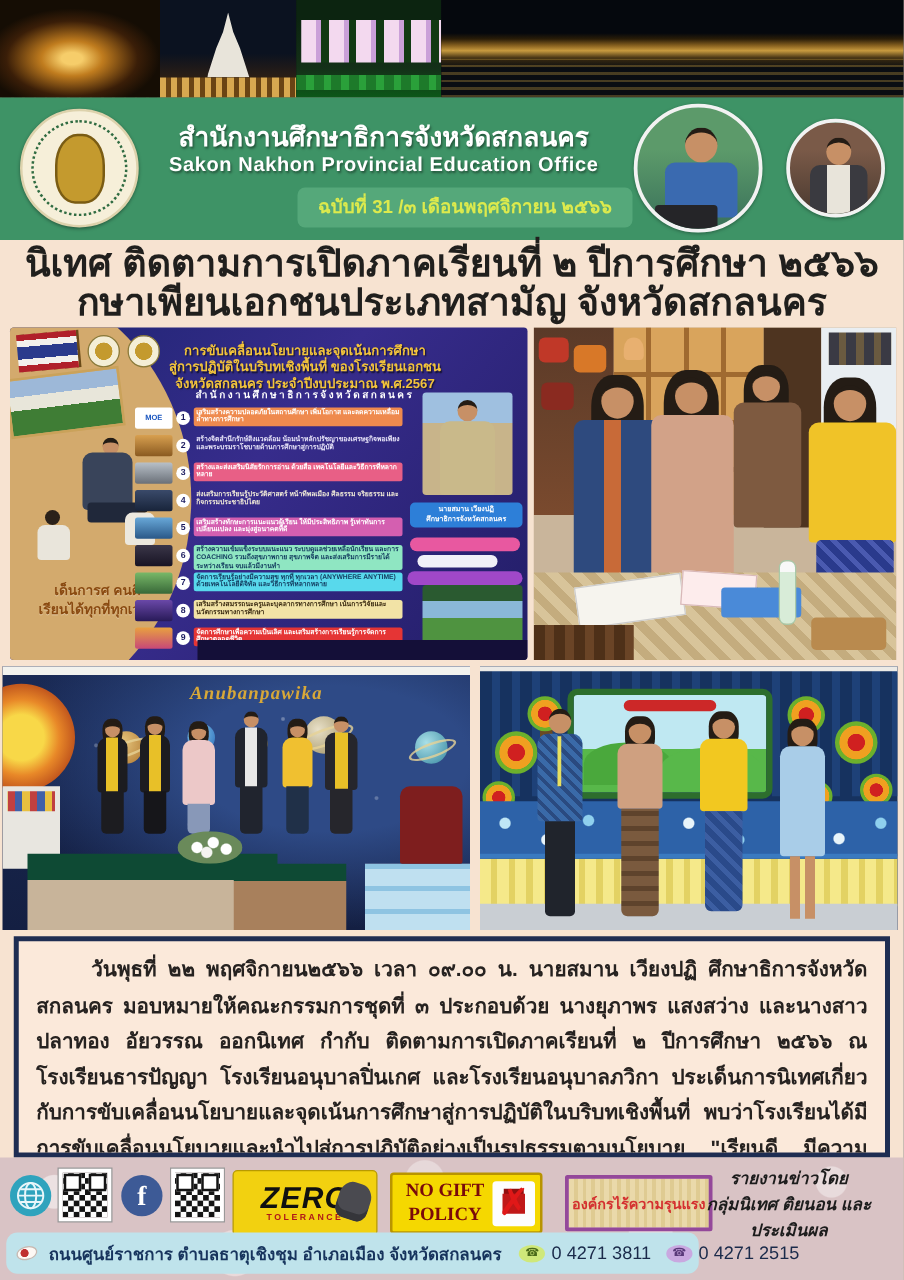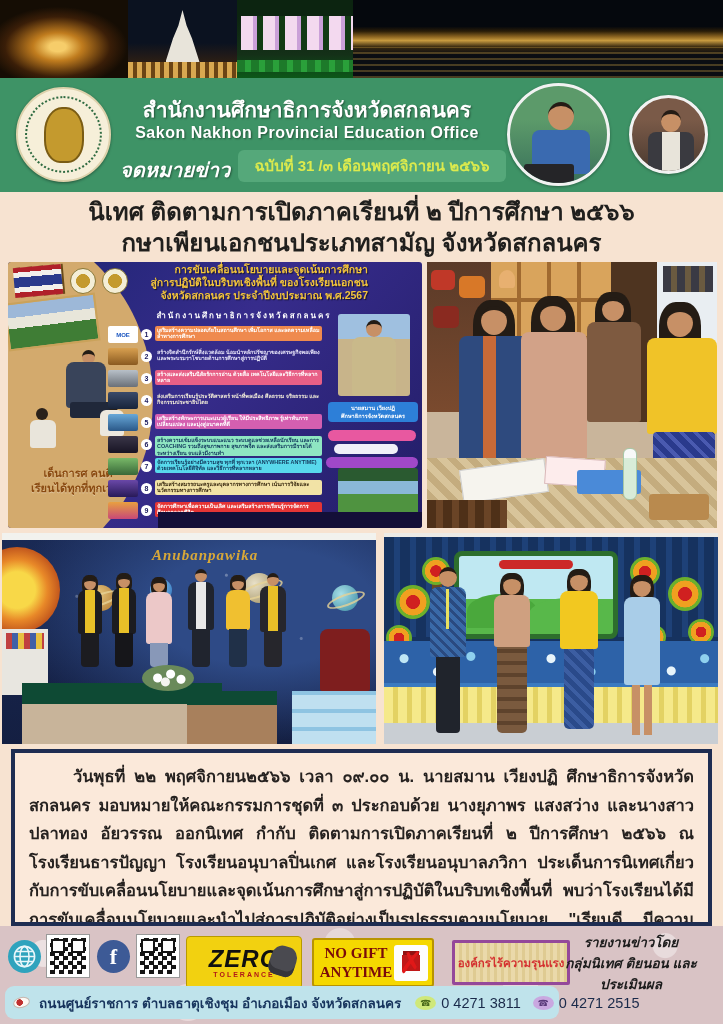--- a/index.html
+++ b/index.html
@@ -27,27 +27,27 @@
 .seal::before{content:"";position:absolute;inset:7px;border-radius:50%;border:2px dotted #2f6b41}
 .seal::after{content:"";position:absolute;left:50%;top:50%;transform:translate(-50%,-50%);width:36px;height:52px;background:#c49a2e;border:2px solid #7a5c14;border-radius:45% 45% 40% 40%}
 .org-th{position:absolute;left:112px;top:15px;width:390px;text-align:center;color:#fff;font-size:21px;font-weight:bold;text-shadow:1px 1px 2px rgba(0,0,0,.45)}
 .org-en{position:absolute;left:112px;top:46px;width:390px;text-align:center;color:#fff;font-size:16px;font-weight:bold;letter-spacing:.5px;text-shadow:1px 1px 2px rgba(0,0,0,.45)}
 .news-label{position:absolute;left:120px;top:76px;color:#fff;font-size:20px;font-weight:bold;font-style:italic;text-shadow:1px 1px 2px rgba(0,0,0,.4)}
 .issue-pill{position:absolute;left:238px;top:72px;width:268px;height:32px;background:#55a87a;border-radius:6px;color:#dcea4d;font-size:15px;font-weight:bold;text-align:center;line-height:32px}
 .portrait{position:absolute;border-radius:50%;border:3px solid #f2f2f2;overflow:hidden;box-shadow:0 1px 3px rgba(0,0,0,.35)}
 .portrait.lg{left:507px;top:5px;width:103px;height:103px;background:linear-gradient(#5c9a6a 0 35%,#39715a 100%)}
 .portrait.sm{left:629px;top:17px;width:79px;height:79px;background:linear-gradient(#7a5a48 0 30%,#4a3a30 100%)}
 
-.headline{position:absolute;left:0;top:194px;width:723px;height:64px;text-align:center;color:#201f1d;font-weight:bold;font-size:24px;line-height:31px;padding-top:2px}
+.headline{position:absolute;left:0;top:194px;width:723px;height:64px;text-align:center;color:#201f1d;font-weight:bold;font-size:30px;line-height:31px;padding-top:2px}
 
 .ig{position:absolute;left:8px;top:262px;width:414px;height:266px;background:linear-gradient(130deg,#1e2572 0,#372c8c 45%,#221d66 100%);overflow:hidden;border-radius:3px}
 .ig-tan{position:absolute;left:-200px;top:-45px;width:345px;height:365px;border-radius:50%;background:#d3aa6d}
 .ig-flag{position:absolute;left:6px;top:4px;width:48px;height:30px;transform:rotate(-5deg);background:linear-gradient(#b0202a 0 16%,#f2f0ec 16% 33%,#2a3a8c 33% 66%,#f2f0ec 66% 83%,#b0202a 83% 100%);box-shadow:2px 0 0 #6a4a18}
 .ig-seal{position:absolute;width:26px;height:26px;border-radius:50%;background:radial-gradient(circle,#c49a2e 0 40%,#f4eed6 42% 100%);border:1px solid #8a7a3a}
-.ig-title{position:absolute;left:112px;top:1px;width:248px;text-align:right;color:#f3c43b;font-weight:bold;font-size:10.5px;line-height:13px;text-shadow:1px 1px 1px rgba(0,0,0,.6)}
+.ig-title{position:absolute;left:112px;top:13px;width:248px;text-align:center;color:#f3c43b;font-weight:bold;font-size:10.5px;line-height:13px;text-shadow:1px 1px 1px rgba(0,0,0,.6)}
 .ig-title span{display:block}
 .ig-sub{position:absolute;left:112px;top:47px;width:248px;text-align:center;color:#fff;font-weight:bold;font-size:8px;letter-spacing:2px}
 .ig-school{position:absolute;left:-2px;top:36px;width:92px;height:48px;transform:rotate(-7deg);background:linear-gradient(#9db8d8 0 30%,#e8e6da 30% 55%,#3f7d35 55% 100%);border:2px solid #caa25a}
 .ig-slogan{position:absolute;left:4px;top:204px;width:132px;text-align:center;color:#8a4a10;font-weight:bold;font-size:11px;line-height:15px;text-shadow:0 1px 0 rgba(255,255,255,.35)}
 .ig-items{position:absolute;left:100px;top:64px;width:214px;display:flex;flex-direction:column;gap:2px}
 .ig-item{display:flex;align-items:flex-start;gap:3px;height:20px}
 .ig-thumb{flex:0 0 30px;width:30px;height:17px;border-radius:2px}
 .ig-thumb.moe{background:#fff;display:flex;align-items:center;justify-content:center;color:#1a56c0;font-size:6px;font-weight:bold}
 .t2{background:linear-gradient(#d8a050,#8a5a20)}.t3{background:linear-gradient(#b8c0c8,#6a7078)}
 .t4{background:linear-gradient(#3a4a6a,#18243a)}.t5{background:linear-gradient(#68a8d8,#2a5888)}
@@ -145,21 +145,20 @@
     <div class="bphoto b1"></div>
     <div class="bphoto b2"></div>
     <div class="bphoto b3"></div>
     <div class="bphoto b4"></div>
   </div>
 
   <div class="gheader">
     <div class="seal"></div>
     <div class="org-th">สำนักงานศึกษาธิการจังหวัดสกลนคร</div>
     <div class="org-en">Sakon Nakhon Provincial Education Office</div>
-    <div class="news-label">จดหมายข่าว</div>
     <div class="issue-pill">ฉบับที่ 31 /๓ เดือนพฤศจิกายน ๒๕๖๖</div>
     <div class="portrait lg">
       <div class="fg" style="left:0;top:0;width:103px;height:103px">
         <i class="hd" style="left:38px;top:16px;width:26px;height:28px"></i>
         <i class="bd" style="left:22px;top:44px;width:58px;height:44px;background:#3a6ab0"></i>
         <i style="left:14px;top:78px;width:50px;height:22px;background:#252528;border-radius:3px"></i>
       </div>
     </div>
     <div class="portrait sm">
       <div class="fg" style="left:0;top:0;width:79px;height:79px">
@@ -441,21 +440,21 @@
 
     <div class="badge zero">
       <div class="zw">ZERO</div>
       <div class="zt">TOLERANCE</div>
       <div class="fist"></div>
     </div>
 
     <div class="badge nogift">
       <div class="t">
         <div>NO GIFT</div>
-        <div>ANYTIME</div>
+        <div>POLICY</div>
       </div>
       <div class="giftbox"></div>
     </div>
 
     <div class="badge noviol">องค์กรไร้ความรุนแรง</div>
 
     <div class="report">
       <div>รายงานข่าวโดย</div>
       <div>กลุ่มนิเทศ ติยนอน และ</div>
       <div>ประเมินผล</div>

